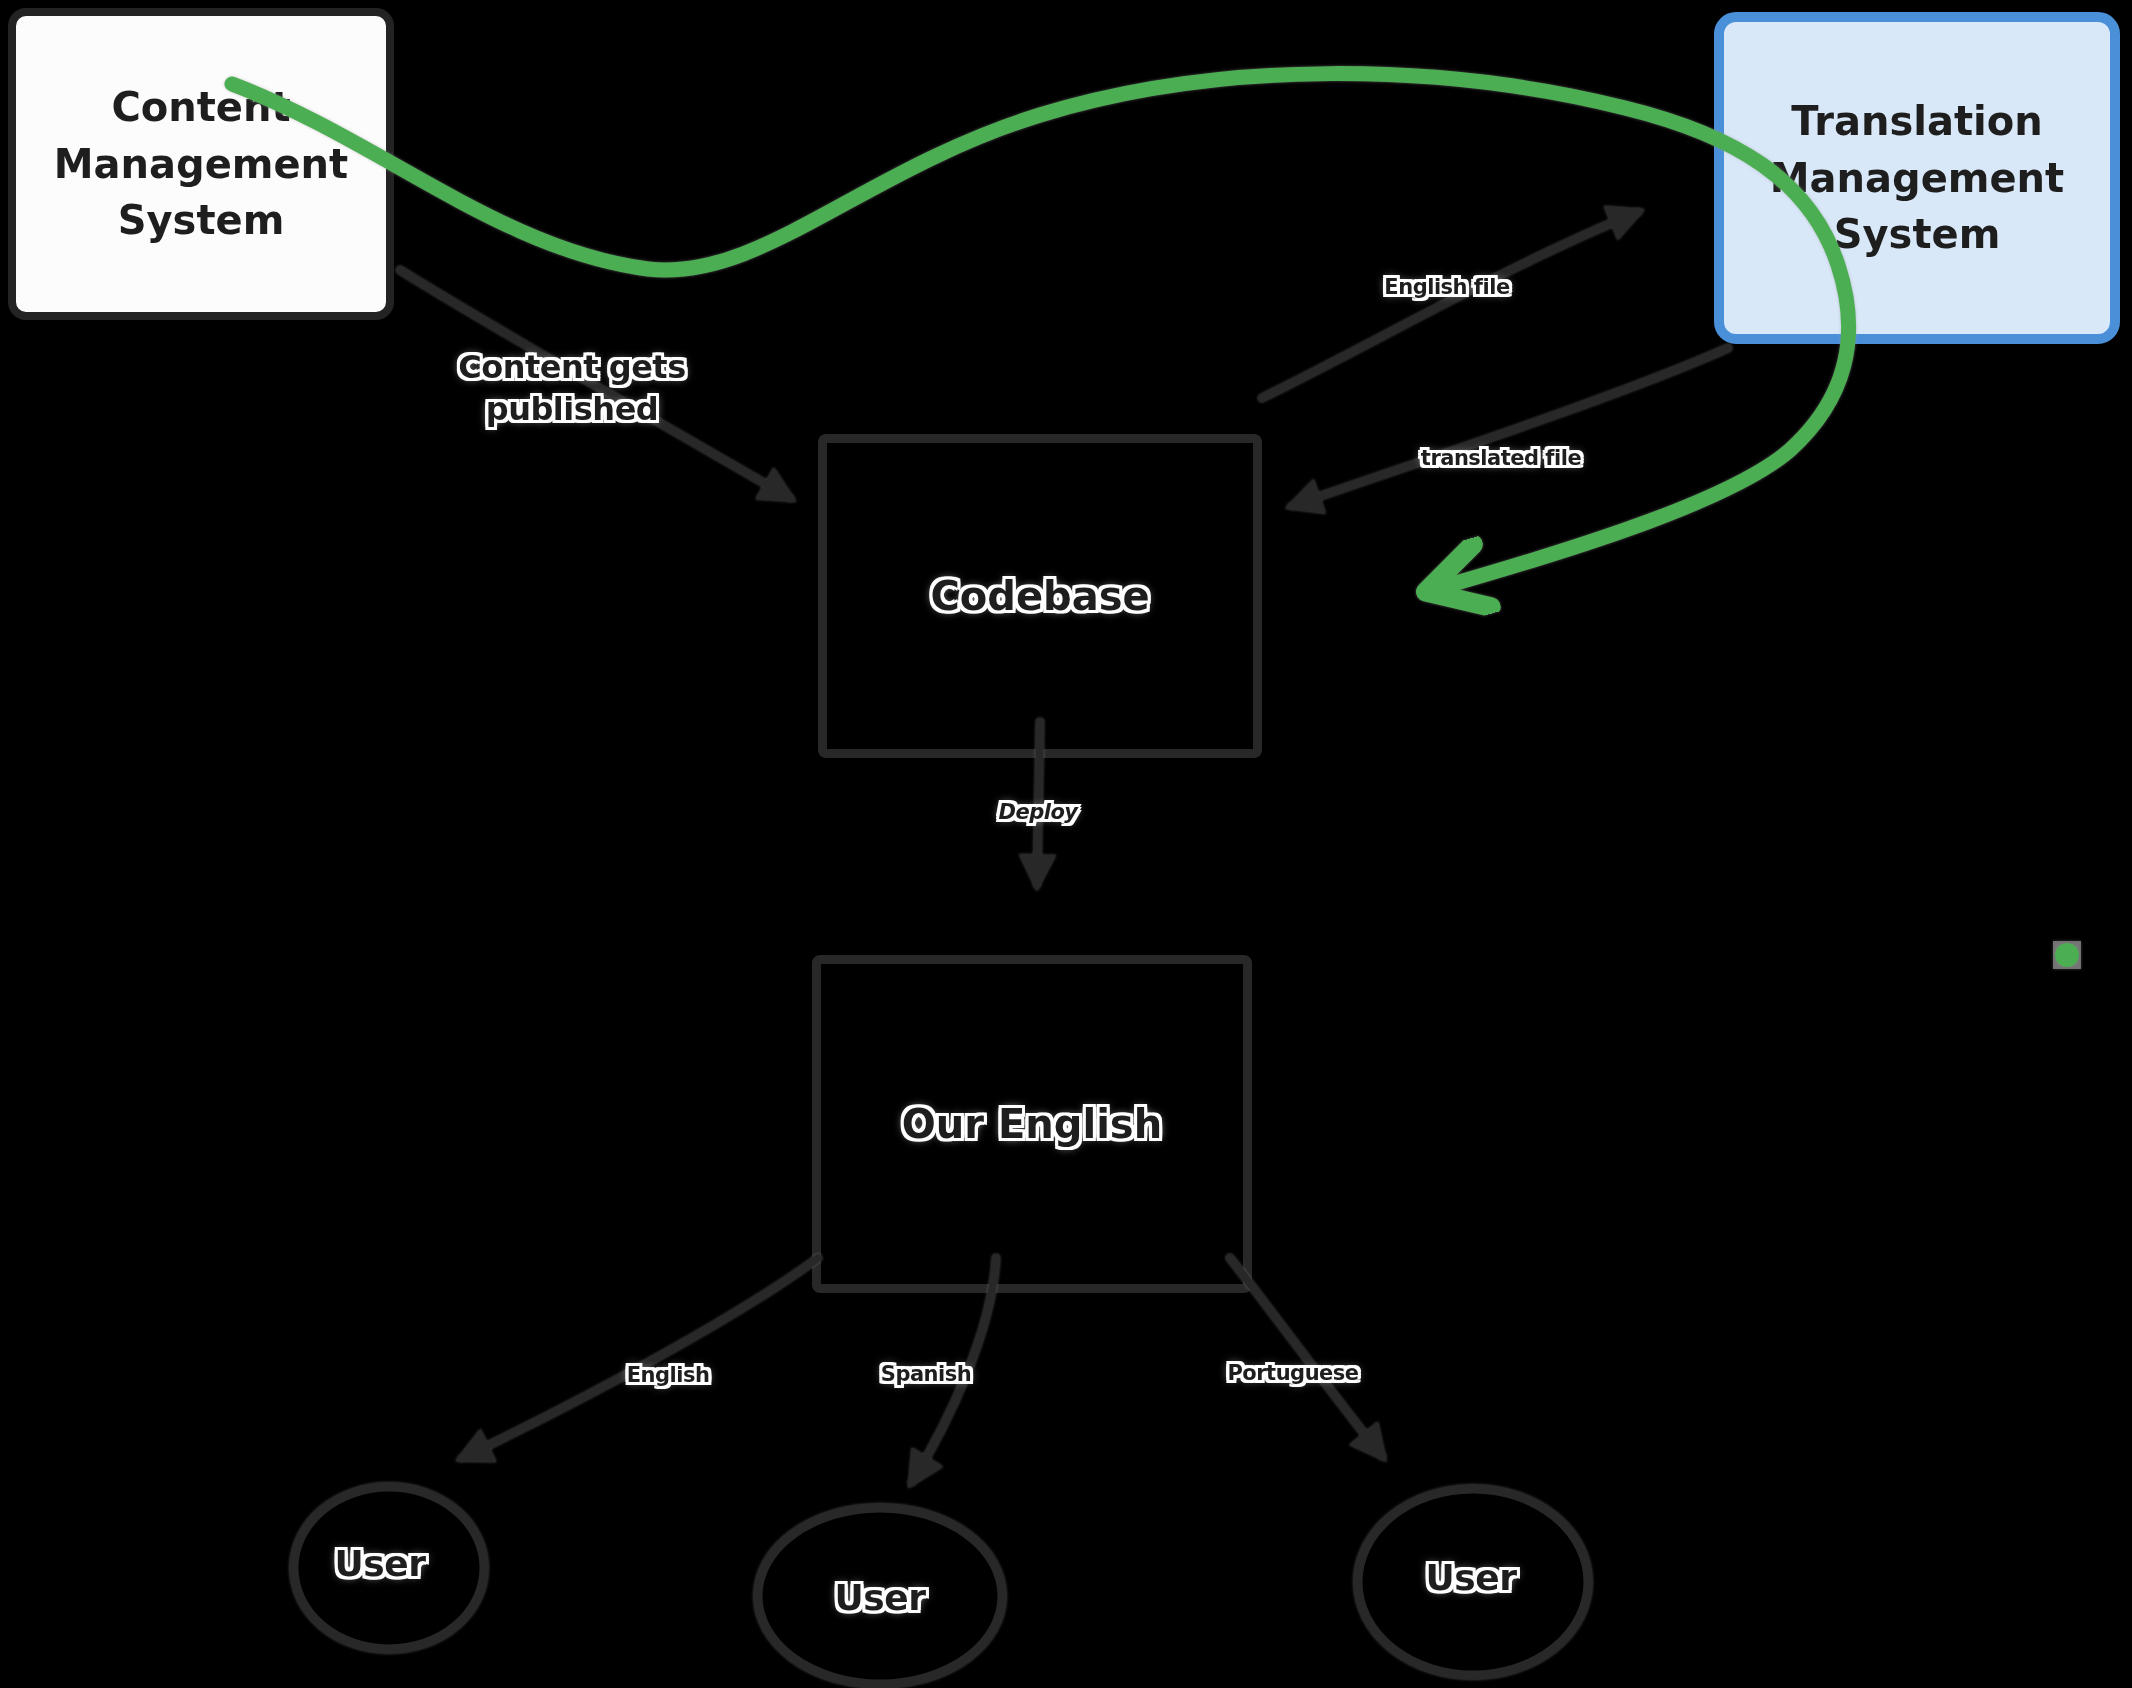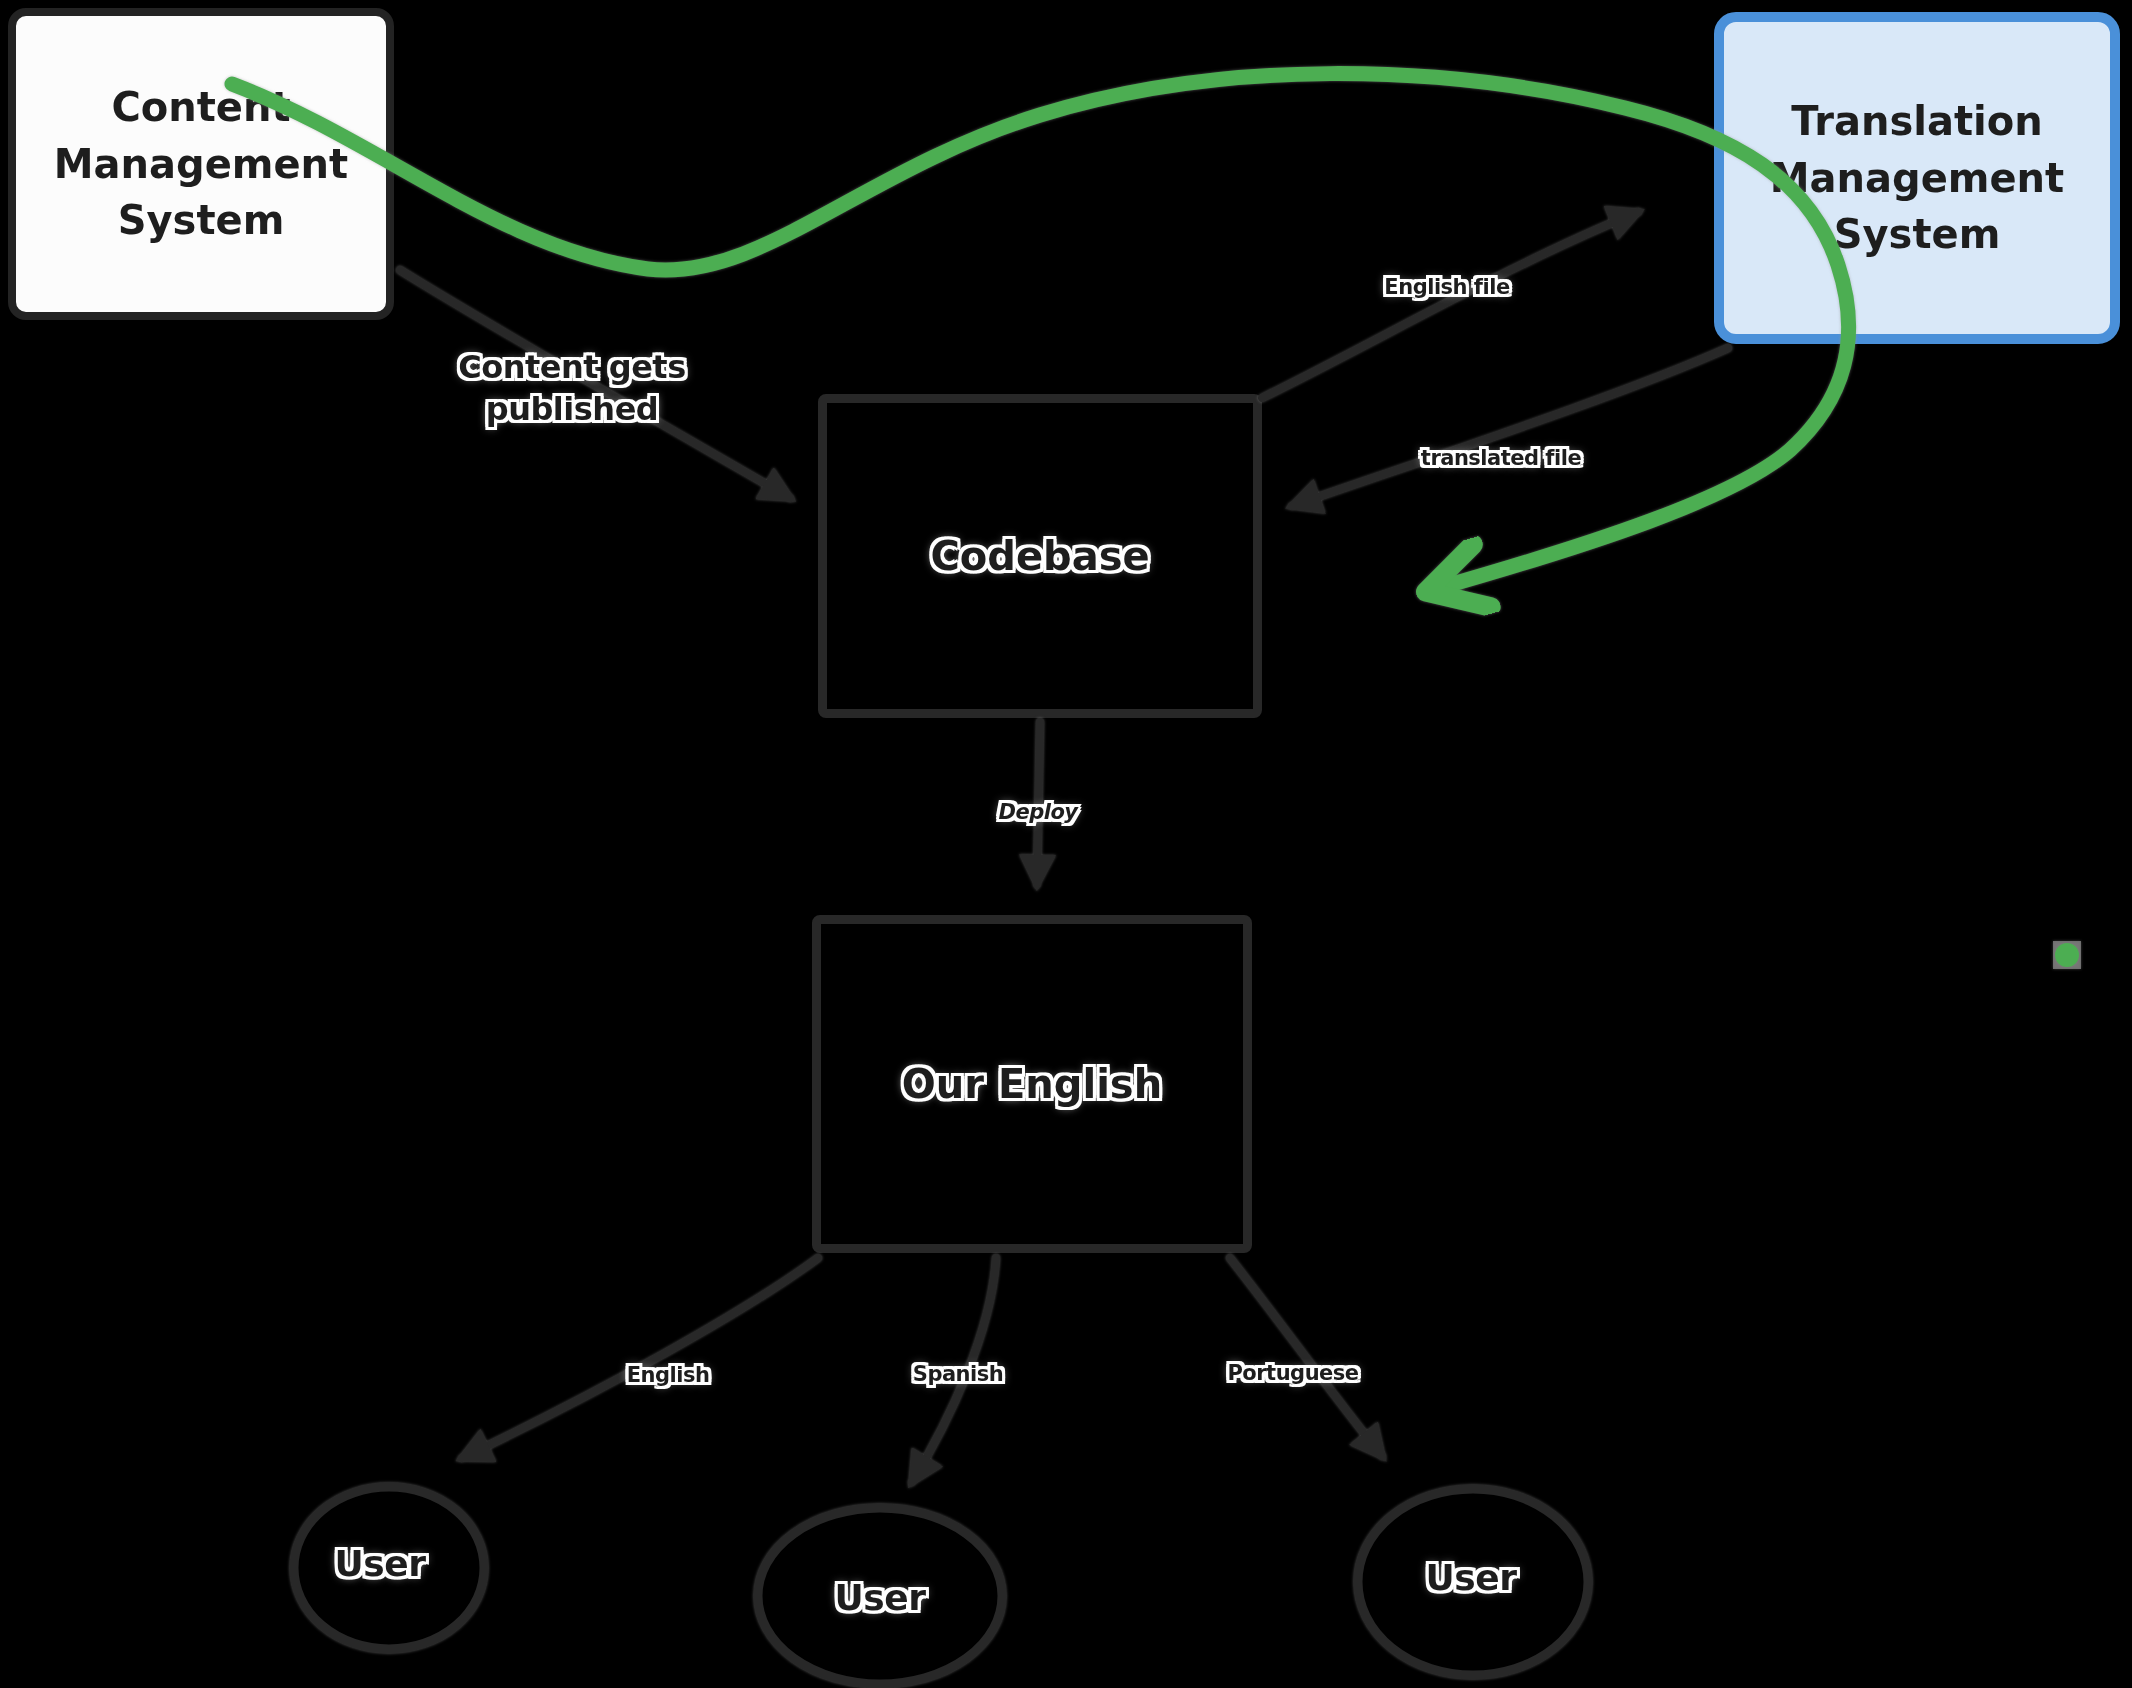--- a/index.html
+++ b/index.html
@@ -42,20 +42,21 @@
     border:10px solid var(--tms-border);
     border-radius:22px;
     font-size:40px;line-height:1.42;
     padding:0 24px;
   }
   .node-dark{
     background:#000;
     border:9px solid var(--stroke);
     border-radius:8px;
     font-size:40px;
+    margin-top:40px;
   }
   .node-codebase{left:818px;top:394px;width:444px;height:324px;}
   .node-server{left:812px;top:915px;width:440px;height:338px;}
   .halo{
     text-shadow:
       -3px -3px 0 #fff, 3px -3px 0 #fff, -3px 3px 0 #fff, 3px 3px 0 #fff,
       0 -3px 0 #fff, 0 3px 0 #fff, -3px 0 0 #fff, 3px 0 0 #fff,
       0 0 10px rgba(255,255,255,.85);
   }
   
@@ -134,20 +135,20 @@
 
     <rect class="dot-halo" x="2053" y="941" width="28" height="28"></rect>
     <circle class="dot-green" cx="2067" cy="955" r="12"></circle>
   </svg>
 
   <div class="lbl lbl-wrap halo" style="left:572px;top:388px;">Content gets published</div>
   <div class="lbl halo" style="left:1447px;top:287px;">English file</div>
   <div class="lbl halo" style="left:1501px;top:458px;">translated file</div>
   <div class="lbl halo" style="left:1038px;top:812px;font-style:italic;">Deploy</div>
   <div class="lbl halo" style="left:668px;top:1375px;">English</div>
-  <div class="lbl halo" style="left:958px;top:1374px;">Spanish</div>
+  <div class="lbl halo" style="left:926px;top:1374px;">Spanish</div>
   <div class="lbl halo" style="left:1293px;top:1373px;">Portuguese</div>
 
   <div class="lbl lbl-user halo" style="left:380px;top:1563px;">User</div>
   <div class="lbl lbl-user halo" style="left:880px;top:1597px;">User</div>
   <div class="lbl lbl-user halo" style="left:1471px;top:1577px;">User</div>
 
 </div>
 
 </body></html>

